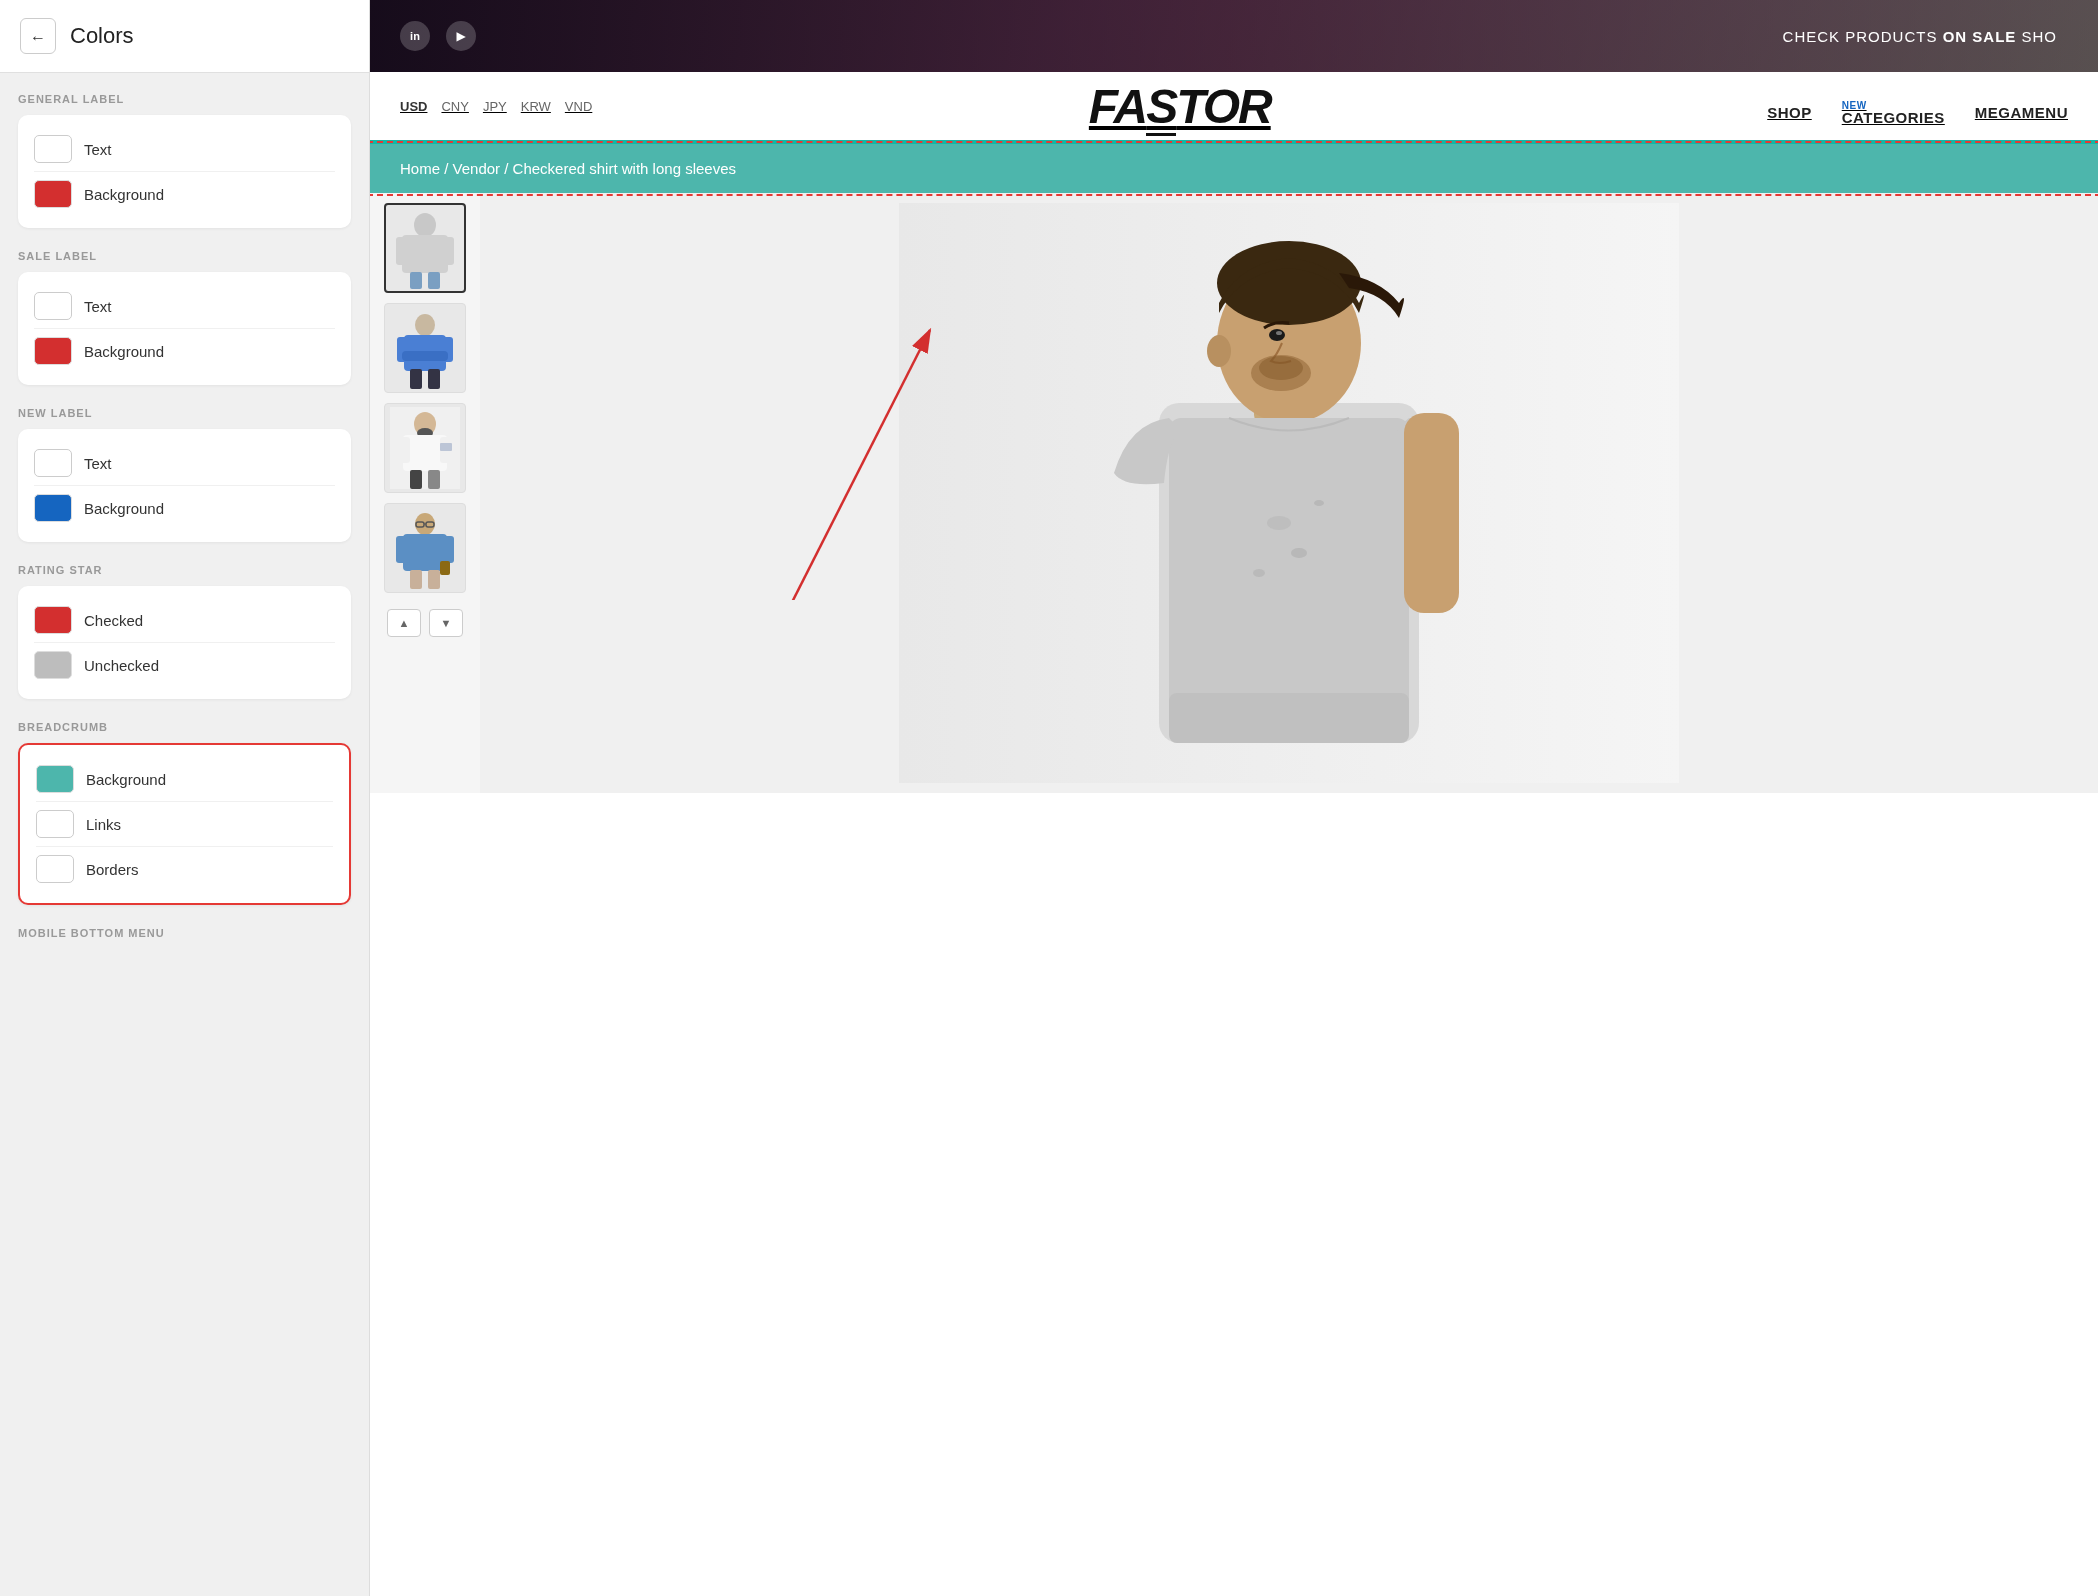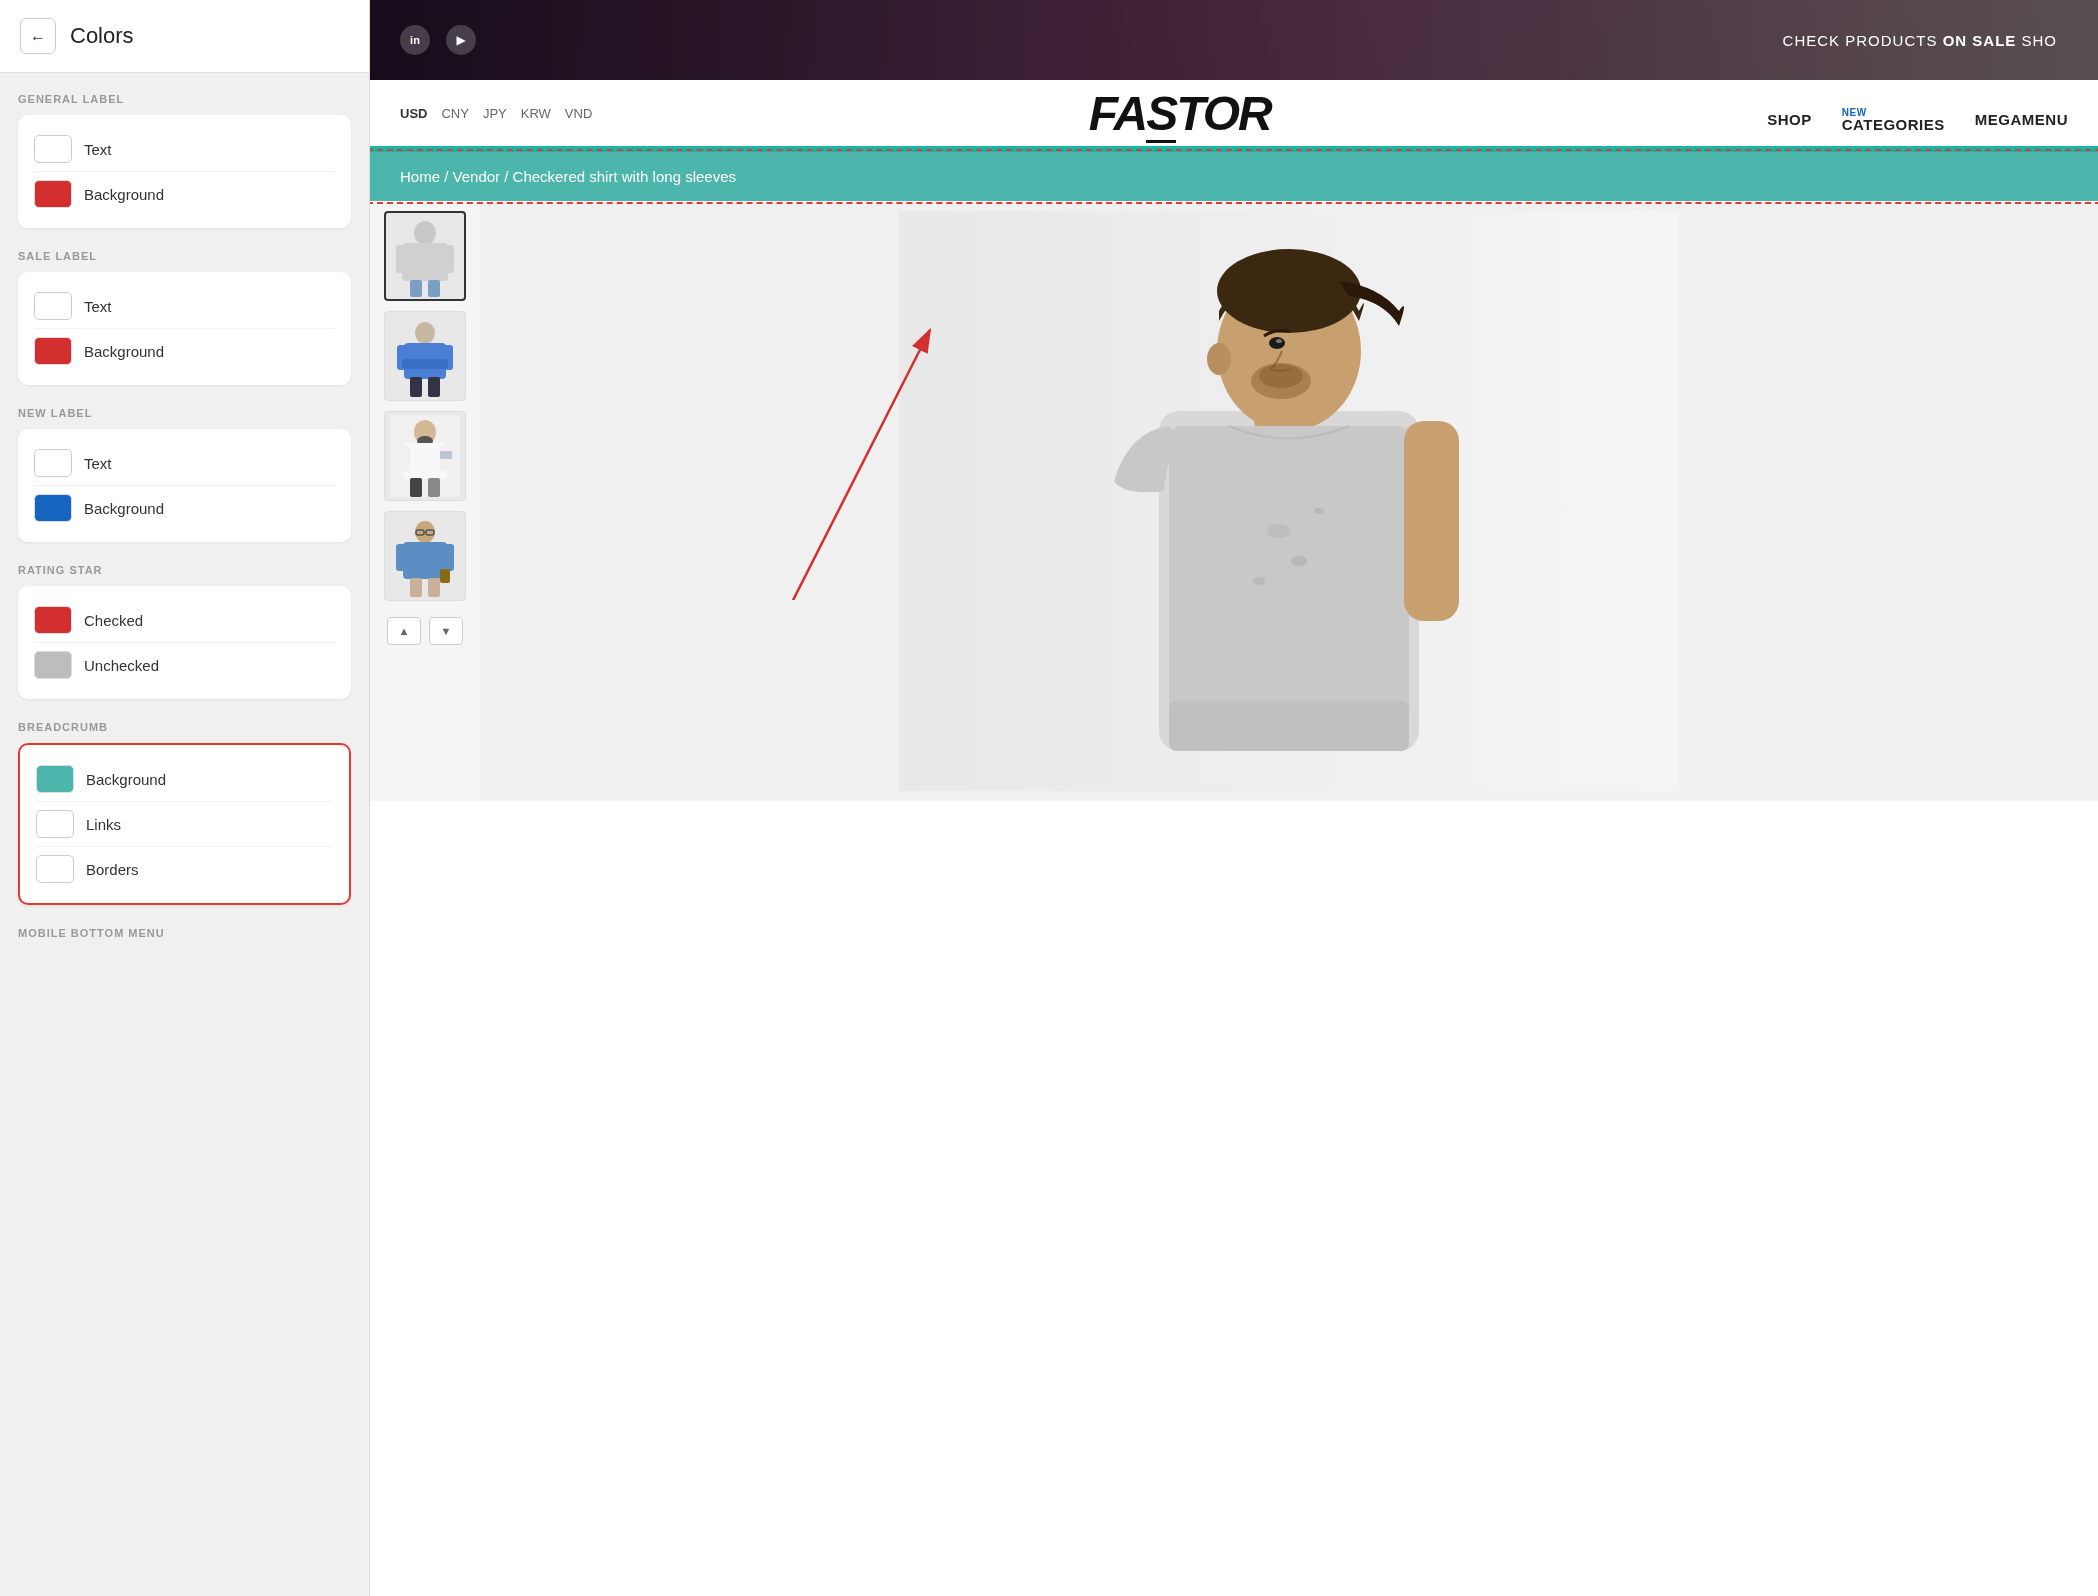--- a/index.html
+++ b/index.html
@@ -107,21 +107,21 @@
     
     .right-panel {
       flex: 1;
       background: #fff;
       position: relative;
       overflow: hidden;
     }
 
     
     .store-header-top {
-      height: 80px;
+      height: 72px;
       background: #1a1a1a;
       display: flex;
       align-items: center;
       padding: 0 30px;
       position: relative;
       overflow: hidden;
     }
 
     .store-header-top-bg {
       position: absolute;
@@ -164,21 +164,22 @@
     }
 
     .sale-banner strong { font-weight: 900; }
 
     .store-nav {
       height: 72px;
       background: #fff;
       display: flex;
       align-items: center;
       padding: 0 30px;
-      border-bottom: 6px solid #14b8a6;
+      border-bottom: 4px solid #14b8a6;
+      text-decoration: underline;
     }
 
     .store-currency {
       display: flex;
       gap: 14px;
       font-size: 13px;
       color: #666;
     }
 
     .store-currency .active { font-weight: 700; color: #333; }

